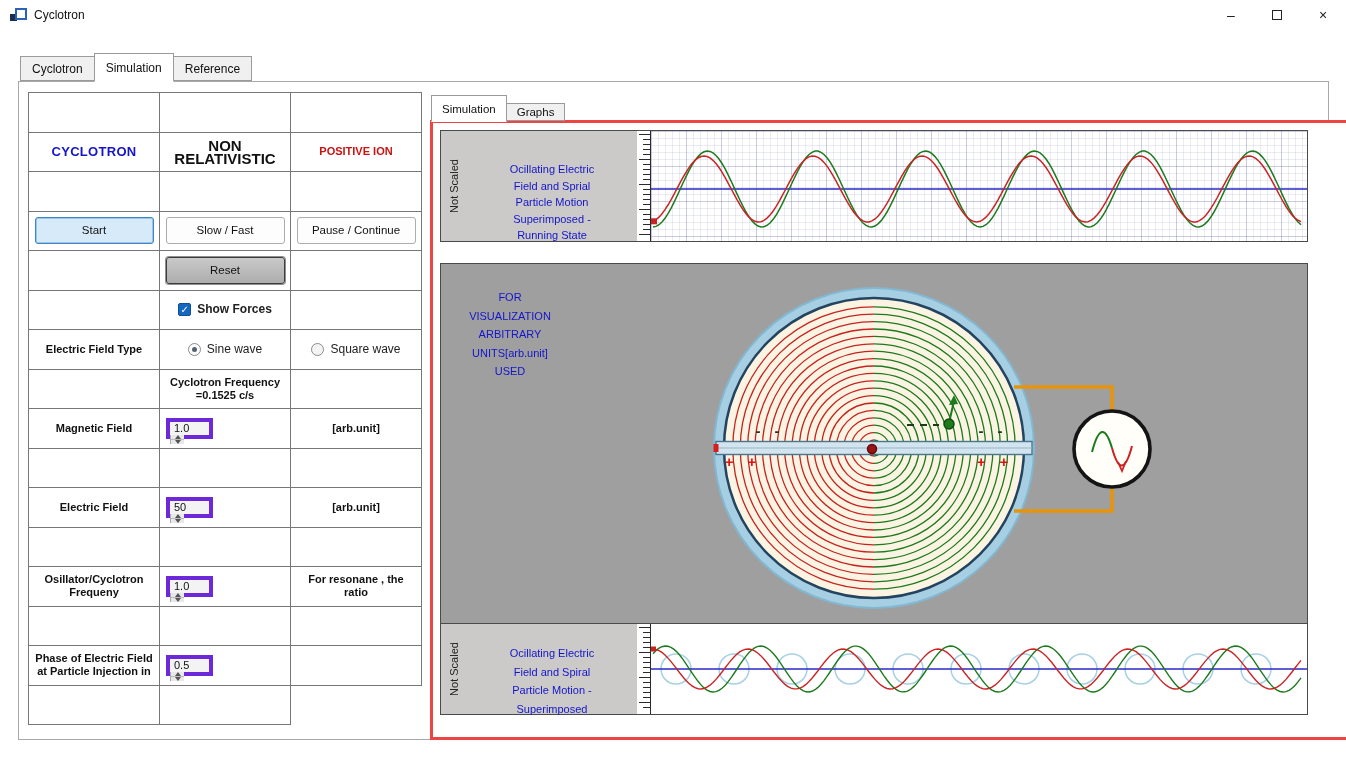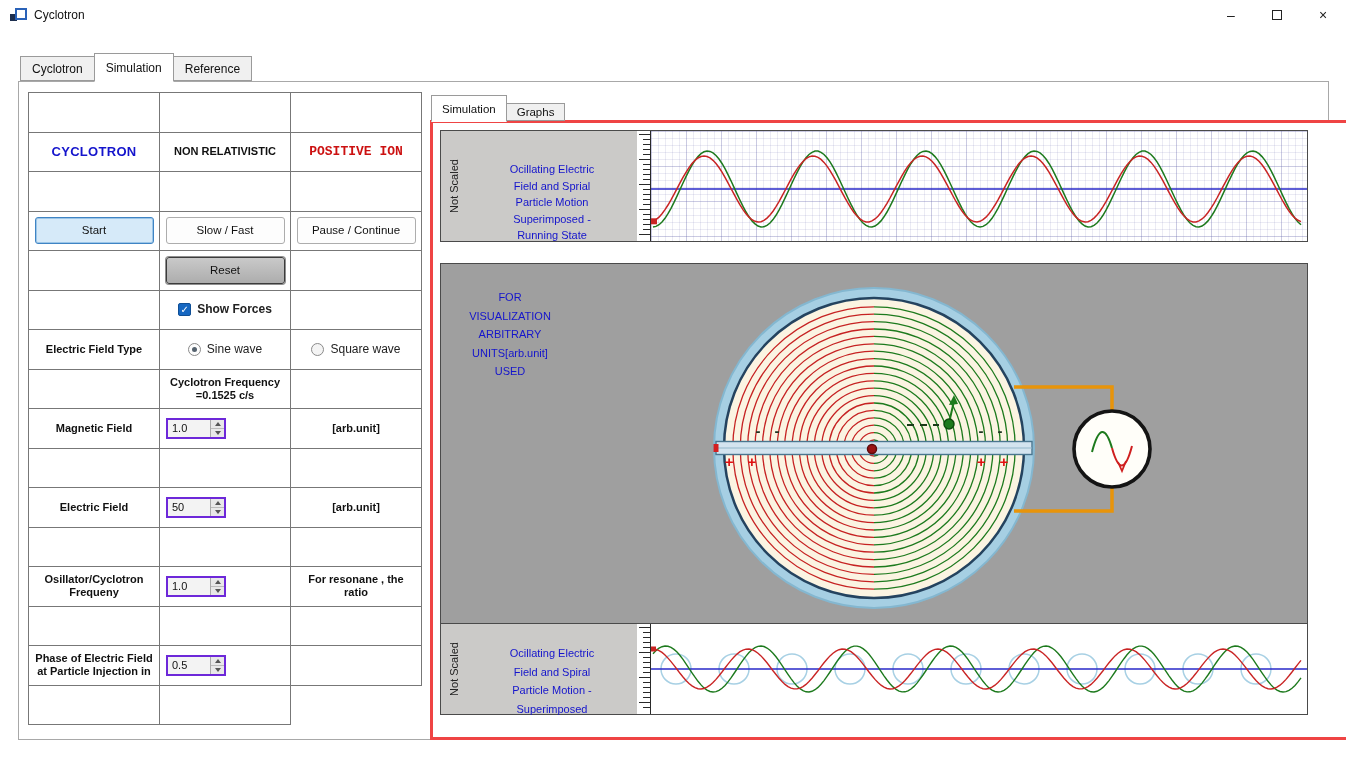--- a/index.html
+++ b/index.html
@@ -21,37 +21,37 @@
   .tab { height:25px; padding:0 11px; display:flex; align-items:center; background:#f0f0f0; border:1px solid #9a9a9a; margin-right:-1px; font-size:12px; color:#111; }
   .tab.active { height:29px; background:#fff; border-bottom:1px solid #fff; margin-bottom:-1px; z-index:6; }
 
   .content-box { position:absolute; left:18px; top:81px; width:1311px; height:659px; border:1px solid #a8a8a8; background:#fff; }
 
   
   .ctl { position:absolute; left:28px; top:92px; width:394px; height:633px; border-left:1px solid #777; border-top:1px solid #777; display:grid; grid-template-columns:131px 131px 131px; grid-auto-rows:39.5px; background:#fff; }
   .cell { border-right:1px solid #777; border-bottom:1px solid #777; display:flex; align-items:center; justify-content:center; text-align:center; font-size:11px; color:#111; line-height:13px; flex-direction:column; }
   .cell.left-pad { justify-content:flex-start; flex-direction:row; padding-left:6px; }
   .t-blue { color:#1414cc; font-size:13px; font-weight:bold; letter-spacing:.3px; }
-  .t-hdr { font-weight:bold; font-size:11px; }
-  .t-red { color:#cc1111; font-weight:bold; font-size:13px;font-family:Liberation Mono, monospace; }
+  .t-hdr { font-weight:bold; font-size:15px; }
+  .t-red { color:#cc1111; font-weight:bold; font-size:11px; }
   .t-bold { font-weight:bold; }
 
   .btn { width:119px; height:27px; border:1px solid #adadad; border-radius:3px; background:#fdfdfd; font-size:11.5px; color:#111; display:flex; align-items:center; justify-content:center; cursor:default; }
   .btn.start { background:#d6eaf9; border:1px solid #3f84c4; box-shadow:0 0 0 1px #9cc6e8 inset; }
   .btn.reset { background:linear-gradient(#c9c9c9,#adadad); border:1px solid #3c3c3c; box-shadow:0 0 0 1px #8f8f8f; }
 
   .chk { display:flex; align-items:center; gap:6px; }
   .chk-box { width:13px; height:13px; background:#1667c1; border:1px solid #0f4f96; border-radius:2px; color:#fff; font-size:10px; line-height:12px; display:flex; align-items:center; justify-content:center; }
   .radio-row { display:flex; align-items:flex-end; gap:6px; }
   .radio { width:13px; height:13px; border-radius:50%; border:1px solid #8a8a8a; background:#f4f4f4; position:relative; display:inline-block; }
   .radio.sel { background:#fdfdfd; }
   .radio.sel::after { content:""; position:absolute; inset:3px; border-radius:50%; background:#55626e; }
   .radio-label { font-size:12px; color:#222; }
 
-  .spin { display:flex; width:60px; height:21px; border:2px solid #6d28d9; background:#f3f3f3; }
+  .spin { display:flex; width:47px; height:21px; border:4px solid #6d28d9; background:#f3f3f3;flex-direction:column; }
   .spin-val { flex:1; display:flex; align-items:center; padding-left:4px; font-size:11px; color:#111; background:#f3f3f3; }
   .spin-arrows { width:14px; display:flex; flex-direction:column; border-left:1px solid #a9a9a9; }
   .spin-btn { flex:1; background:#e8e8e8; display:flex; align-items:center; justify-content:center; }
   .spin-btn + .spin-btn { border-top:1px solid #bbb; }
   .tri-up { width:0; height:0; border-left:3px solid transparent; border-right:3px solid transparent; border-bottom:4px solid #555; }
   .tri-down { width:0; height:0; border-left:3px solid transparent; border-right:3px solid transparent; border-top:4px solid #555; }
 
   
   .sim-tabs { position:absolute; left:431px; top:94px; height:27px; display:flex; align-items:flex-end; z-index:5; }
   .stab { height:18px; padding:0 10px; display:flex; align-items:center; background:#f0f0f0; border:1px solid #9a9a9a; margin-right:-1px; font-size:11.5px; color:#111; }

